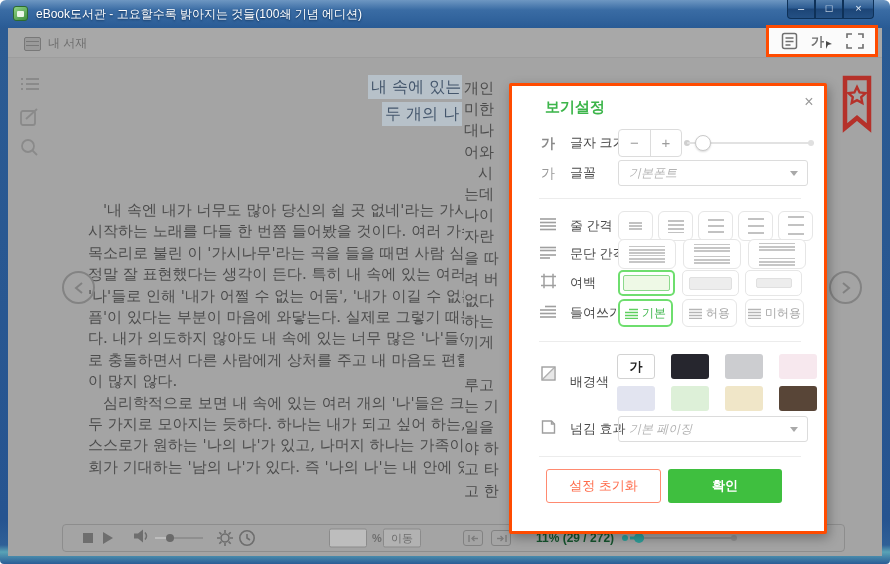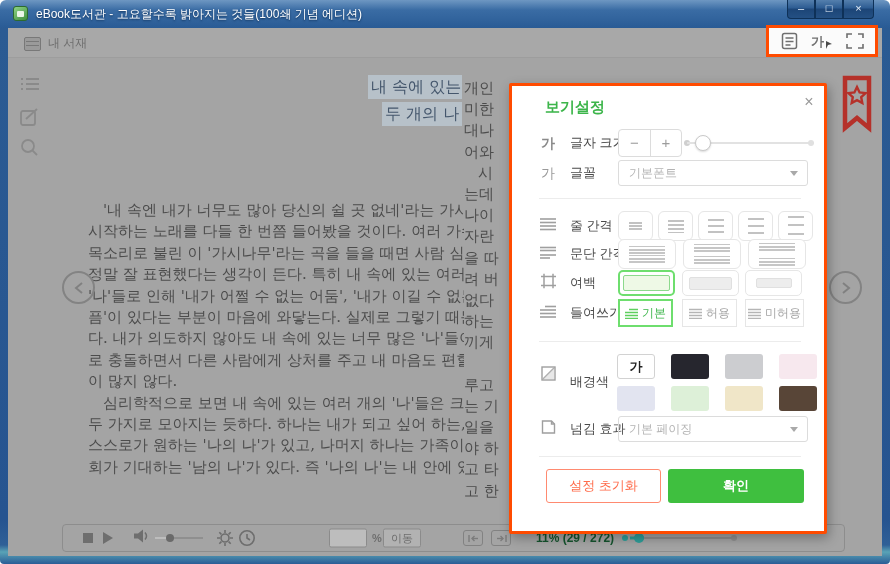--- a/index.html
+++ b/index.html
@@ -76,42 +76,42 @@
   .pdiv{position:absolute;left:27px;width:262px;border-top:1px solid #ececec;}
   .stepper{position:absolute;left:106px;top:50%;transform:translateY(-50%);display:flex;border:1px solid #dcdcdc;border-radius:4px;overflow:hidden;background:#fff;}
   .stepbtn{width:31px;height:26px;line-height:25px;text-align:center;color:#9c9c9c;font-size:15px;}
   .stepbtn+.stepbtn{border-left:1px solid #dcdcdc;}
   .fslider{position:absolute;left:172px;top:50%;transform:translateY(-50%);width:130px;height:16px;}
   .ftrack{position:absolute;left:3px;right:0;top:7px;height:2px;background:#e2e2e2;}
   .fdotl{position:absolute;left:0;top:5px;width:6px;height:6px;border-radius:50%;background:#cfcfcf;}
   .fdotr{position:absolute;right:0;top:5px;width:6px;height:6px;border-radius:50%;background:#e0e0e0;}
   .fhandle{position:absolute;left:11px;top:0;width:16px;height:16px;border-radius:50%;background:#fff;border:1px solid #c9c9c9;box-shadow:0 1px 2px rgba(0,0,0,.15);}
   .pselect{position:absolute;left:106px;top:50%;transform:translateY(-50%);width:190px;height:26px;border:1px solid #dcdcdc;border-radius:3px;
-    font-size:12px;color:#b3b3b3;line-height:24px;padding:0 10px;}
+    font-size:12px;color:#b3b3b3;line-height:24px;padding:0 10px;font-style:italic;}
   .pselect .car{position:absolute;right:9px;top:10px;width:0;height:0;border-left:4px solid transparent;border-right:4px solid transparent;border-top:5px solid #a9a9a9;}
   .sq{position:absolute;top:50%;transform:translateY(-50%);width:35px;height:30px;border:1px solid #e6e6e6;border-radius:6px;background:#fff;
     display:flex;align-items:center;justify-content:center;}
   .lg{width:16px;background:repeating-linear-gradient(to bottom,#c2c2c2 0 2px,transparent 2px var(--g));}
   .pq{position:absolute;top:50%;transform:translateY(-50%);width:58px;height:30px;border:1px solid #e6e6e6;border-radius:6px;background:#fff;
     display:flex;flex-direction:column;align-items:center;justify-content:center;}
   .pgl{width:36px;height:8px;background:repeating-linear-gradient(to bottom,#c6c6c6 0 1.5px,transparent 1.5px 3.2px);}
   .mq{position:absolute;top:50%;transform:translateY(-50%);width:57px;height:26px;border:1px solid #e6e6e6;border-radius:5px;background:#fff;
     display:flex;align-items:center;justify-content:center;}
   .mq.sel{border:2px solid #6ede6e;}
   .mq .inner{border:1px solid #e0e0e0;background:#ededed;border-radius:2px;}
   .mq.sel .inner{border:1px solid #8cd98c;background:#eef9e6;width:47px;height:16px;}
-  .iq{position:absolute;top:50%;transform:translateY(-50%);height:28px;border:1px solid #e6e6e6;border-radius:0;background:#fff;
+  .iq{position:absolute;top:50%;transform:translateY(-50%);height:28px;border:1px solid #e6e6e6;border-radius:6px;background:#fff;
     display:flex;align-items:center;justify-content:center;gap:4px;font-size:12px;color:#a5a5a5;}
   .iq.sel{border:2px solid #6ede6e;color:#3cb54a;}
   .sw{position:absolute;width:38px;height:25px;border-radius:3px;}
   .sw0{border:1px solid #d2d2d2;display:flex;align-items:center;justify-content:center;
     font-size:13px;font-weight:bold;color:#222;font-family:"DejaVu Sans",sans-serif;}
   .resetbtn{position:absolute;left:34px;top:383px;width:115px;height:34px;border:1px solid #ff8a70;border-radius:3px;background:#fff;
     color:#ff6b4a;font-size:13px;text-align:center;line-height:32px;}
-  .okbtn{position:absolute;left:156px;top:383px;width:136px;height:34px;border-radius:3px;background:#3fbf3f;
+  .okbtn{position:absolute;left:156px;top:383px;width:114px;height:34px;border-radius:3px;background:#3fbf3f;
     color:#fff;font-size:13px;font-weight:bold;text-align:center;line-height:34px;}
 </style>
 </head>
 <body>
 
 <div class="window">
 
   <div class="titlebar">
     <div class="app-icon"></div>
     <span class="wtitle">eBook도서관  -  고요할수록 밝아지는 것들(100쇄 기념 에디션)</span>

